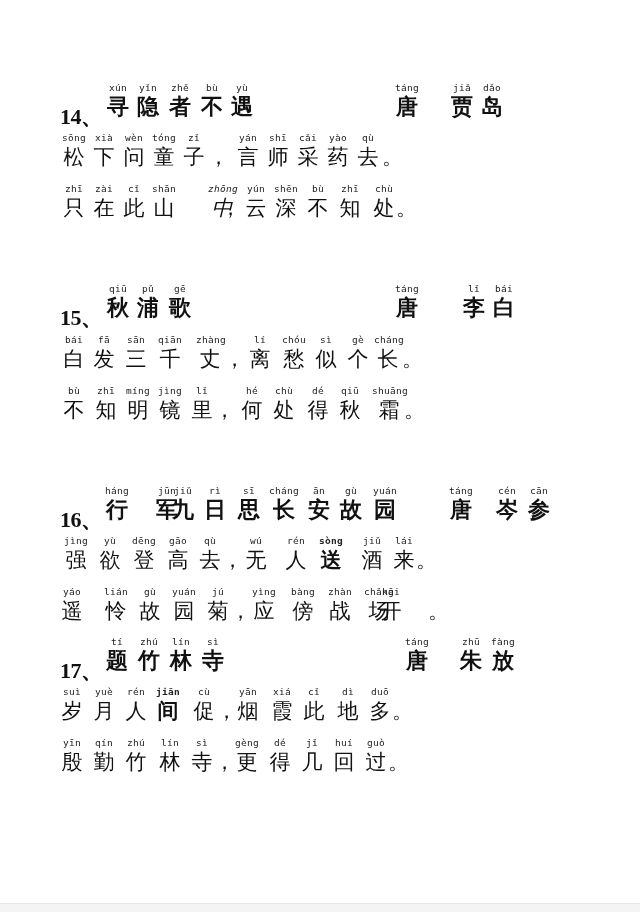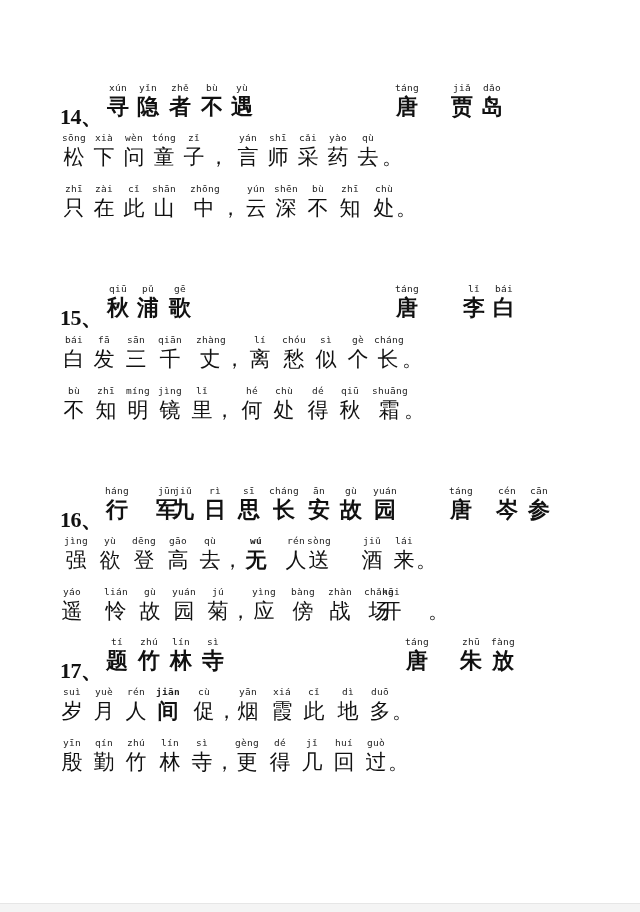--- a/index.html
+++ b/index.html
@@ -122,21 +122,21 @@
           <span class="hz">在</span>
         </span>
       <span class="cell" style="left:120px;width:28px;">
           <span class="py">cǐ</span>
           <span class="hz">此</span>
         </span>
       <span class="cell" style="left:150px;width:28px;">
           <span class="py">shān</span>
           <span class="hz">山</span>
         </span>
-      <span class="cell" style="left:190px;width:28px;">
+      <span class="cell" style="left:208px;width:28px;font-style:italic;">
           <span class="py">zhōng</span>
           <span class="hz">中</span>
         </span>
       <span class="punct" style="left:220px;top:12px;">，</span>
       <span class="cell" style="left:242px;width:28px;">
           <span class="py">yún</span>
           <span class="hz">云</span>
         </span>
       <span class="cell" style="left:272px;width:28px;">
           <span class="py">shēn</span>
@@ -343,29 +343,29 @@
         </span>
       <span class="cell" style="left:164px;width:28px;">
           <span class="py">gāo</span>
           <span class="hz">高</span>
         </span>
       <span class="cell" style="left:196px;width:28px;">
           <span class="py">qù</span>
           <span class="hz">去</span>
         </span>
       <span class="punct" style="left:222px;top:12px;">，</span>
-      <span class="cell" style="left:242px;width:28px;font-weight:bold;">
+      <span class="cell" style="left:242px;width:28px;">
           <span class="py">wú</span>
           <span class="hz">无</span>
         </span>
       <span class="cell" style="left:282px;width:28px;">
           <span class="py">rén</span>
           <span class="hz">人</span>
         </span>
-      <span class="cell" style="left:304px;width:30px;">
+      <span class="cell" style="left:316px;width:30px;font-weight:bold;">
           <span class="py">sòng</span>
           <span class="hz">送</span>
         </span>
       <span class="cell" style="left:358px;width:28px;">
           <span class="py">jiǔ</span>
           <span class="hz">酒</span>
         </span>
       <span class="cell" style="left:390px;width:28px;">
           <span class="py">lái</span>
           <span class="hz">来</span>

